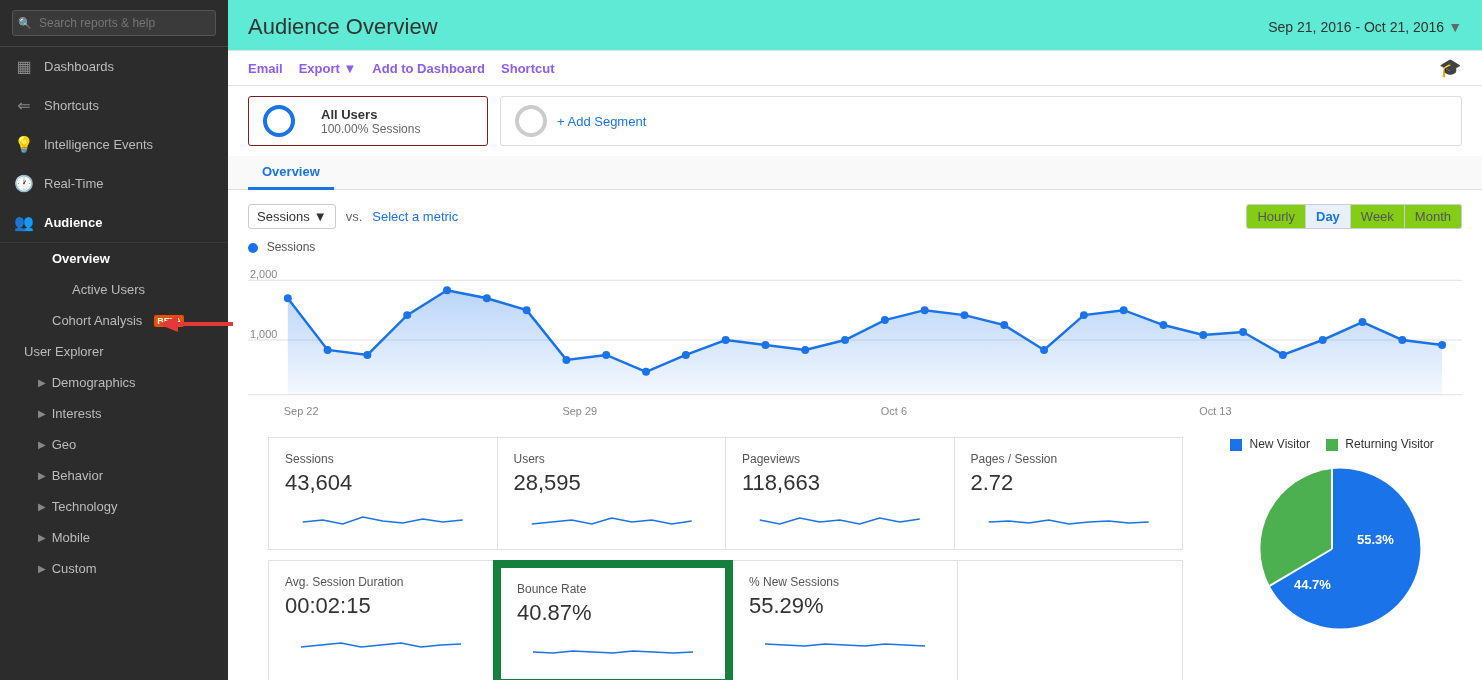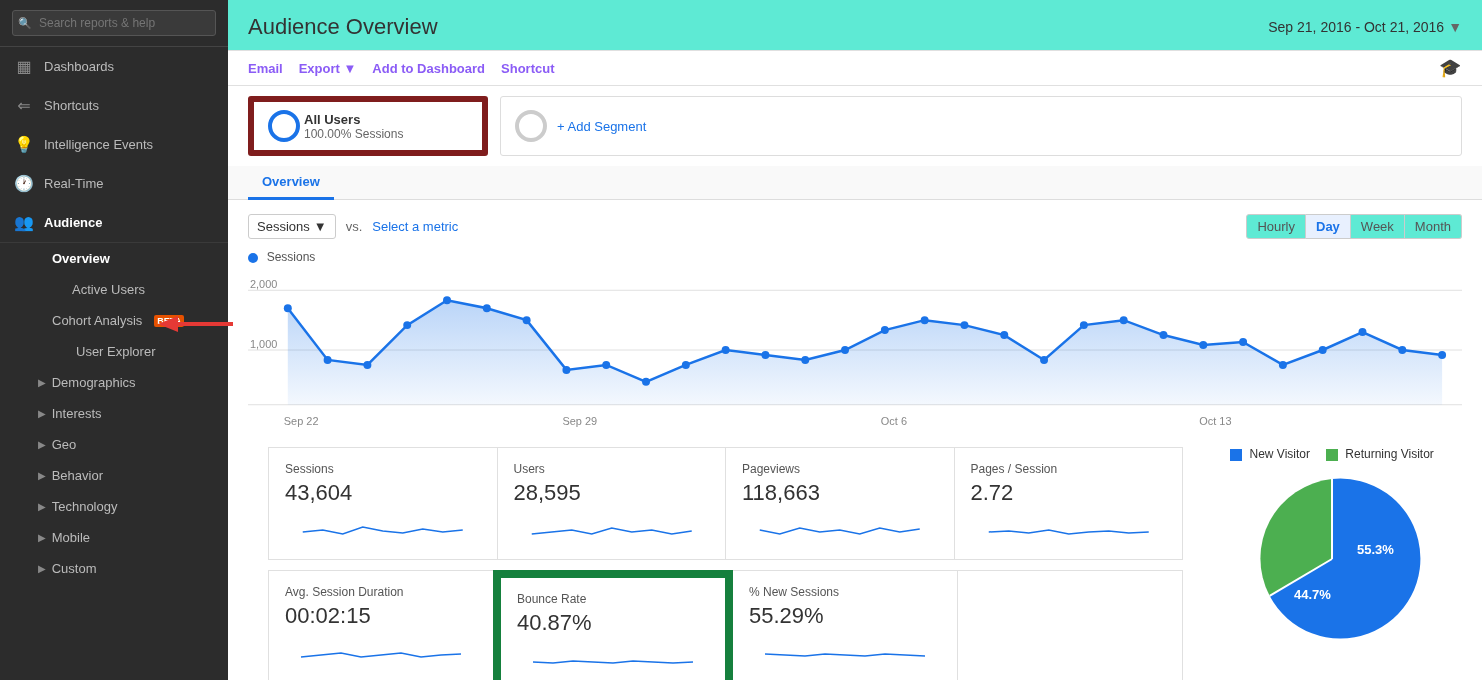--- a/index.html
+++ b/index.html
@@ -122,22 +122,22 @@
     
     .segment-bar {
       display: flex;
       padding: 10px 20px;
       gap: 12px;
       background: #fff;
     }
     .segment-box {
       display: flex;
       align-items: center;
-      gap: 4px;
-      border: 6px solid #7f1d1d;
+      gap: 26px;
+      border: 1px solid #7f1d1d;
       border-radius: 3px;
       padding: 8px 14px;
       min-width: 240px;
       cursor: pointer;
     }
     .segment-circle {
       width: 32px;
       height: 32px;
       border-radius: 50%;
       border: 4px solid #1a73e8;
@@ -201,21 +201,21 @@
       font-size: 13px;
       cursor: pointer;
       gap: 4px;
     }
     .vs-text { color: #666; font-size: 13px; }
     .select-metric { color: #1a73e8; font-size: 13px; cursor: pointer; }
     .time-buttons { margin-left: auto; display: flex; }
     .time-btn {
       padding: 4px 10px;
       border: 1px solid #ccc;
-      background: #5eead4;
+      background: #84cc16;
       cursor: pointer;
       font-size: 13px;
       color: #555;
       border-left: none;
     }
     .time-btn:first-child { border-left: 1px solid #ccc; border-radius: 3px 0 0 3px; }
     .time-btn:last-child { border-radius: 0 3px 3px 0; }
     .time-btn.active { background: #e8f0fe; color: #1a73e8; font-weight: bold; }
 
     
@@ -310,21 +310,21 @@
     <div class="sidebar-sub-item active" style="padding-left:52px; font-weight:bold; color:#fff;">
       <span>Overview</span>
     </div>
     <div class="sidebar-sub-item" style="padding-left:52px;margin-left:20px;">
       <span>Active Users</span>
     </div>
     <div class="sidebar-sub-item" style="padding-left:52px; display:flex; align-items:center; gap:12px;">
       <span>Cohort Analysis</span>
       <span style="font-size:9px; background:#e65100; color:#fff; padding:1px 3px; border-radius:2px; font-weight:bold;">BETA</span>
     </div>
-    <div class="sidebar-sub-item" style="padding-left:76px;">
+    <div class="sidebar-sub-item" style="padding-left:24px;">
       <span>User Explorer</span>
     </div>
     <div class="sidebar-sub-item" style="padding-left:38px;">
       <span class="arrow">▶</span>
       <span>Demographics</span>
     </div>
     <div class="sidebar-sub-item" style="padding-left:38px;">
       <span class="arrow">▶</span>
       <span>Interests</span>
     </div>

